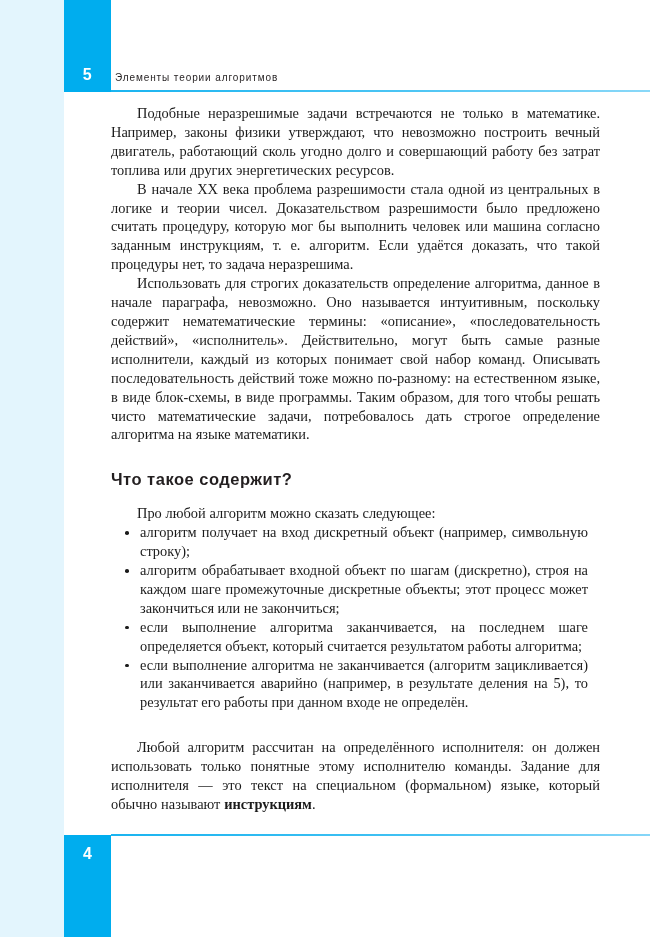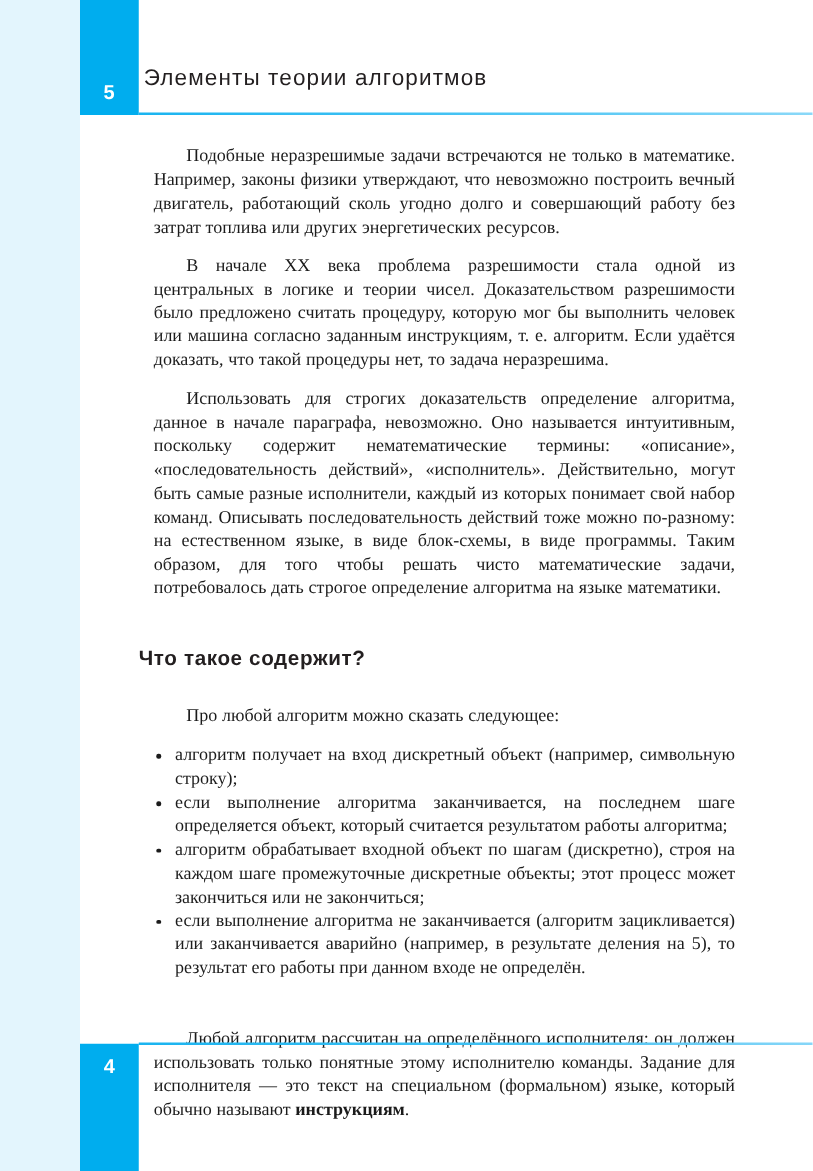--- a/index.html
+++ b/index.html
@@ -55,24 +55,24 @@
     text-align: center;
     color: #ffffff;
     font-family: "Liberation Sans", sans-serif;
     font-weight: bold;
     font-size: 16px;
     letter-spacing: 0.5px;
   }
   .header-title {
     position: absolute;
     left: 51px;
-    bottom: 23px;
+    bottom: 13px;
     color: #231f20;
     font-family: "Liberation Sans", sans-serif;
-    font-size: 18px;
+    font-size: 10px;
     letter-spacing: 0.9px;
     white-space: nowrap;
   }
   .header-rule {
     position: absolute;
     left: 47px;
     top: 90px;
     width: 539px;
     height: 2px;
     background: linear-gradient(to right, #1ab4f0 0%, #4cc5f4 55%, #8ad8f8 100%);
@@ -80,21 +80,21 @@
 
   
   .content {
     position: absolute;
     left: 111px;
     top: 104px;
     width: 489px;
   }
 
   p.body-text {
-    margin: 12px;
+    margin: 0;
     font-family: "Liberation Serif", serif;
     font-size: 14.4px;
     line-height: 18.9px;
     color: #1b1b1b;
     text-align: justify;
     text-indent: 26px;
     -webkit-hyphens: none;
     hyphens: none;
     word-spacing: 0.2px;
   }
@@ -204,25 +204,25 @@
 
     <p class="body-text">Про любой алгоритм можно сказать следующее:</p>
 
     <ul class="bullets">
       <li>
         <span class="dot"></span>
         <span>алгоритм получает на вход дискретный объект (например, символьную строку);</span>
       </li>
       <li>
         <span class="dot"></span>
+        <span>алгоритм обрабатывает входной объект по шагам (дискретно), строя на каждом шаге промежуточные дискретные объекты; этот процесс может закончиться или не закончиться;</span>
+      </li>
+      <li>
+        <span class="dot"></span>
         <span>если выполнение алгоритма заканчивается, на последнем шаге определяется объект, который считается результатом работы алгоритма;</span>
-      </li>
-      <li>
-        <span class="dot"></span>
-        <span>алгоритм обрабатывает входной объект по шагам (дискретно), строя на каждом шаге промежуточные дискретные объекты; этот процесс может закончиться или не закончиться;</span>
       </li>
       <li>
         <span class="dot"></span>
         <span>если выполнение алгоритма не заканчивается (алгоритм зацикливается) или заканчивается аварийно (например, в результате деления на 5), то результат его работы при данном входе не определён.</span>
       </li>
     </ul>
 
     <div class="spacer-lg"></div>
 
     <p class="body-text"><span>Любой алгоритм рассчитан на определённого исполнителя: он должен использовать только понятные этому исполнителю команды. Задание для исполнителя — это текст на специальном (формальном) языке, который обычно называют </span><b class="emph">инструкциям</b><span>.</span></p>

